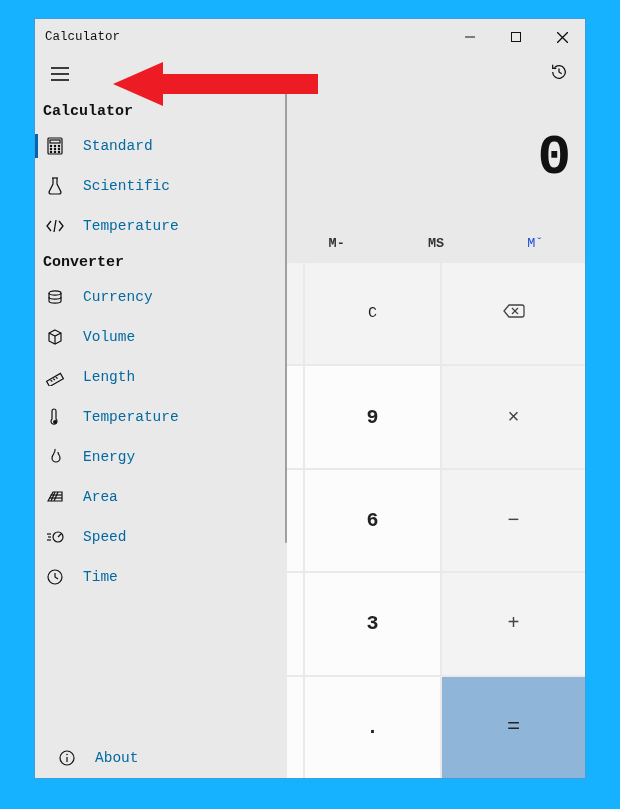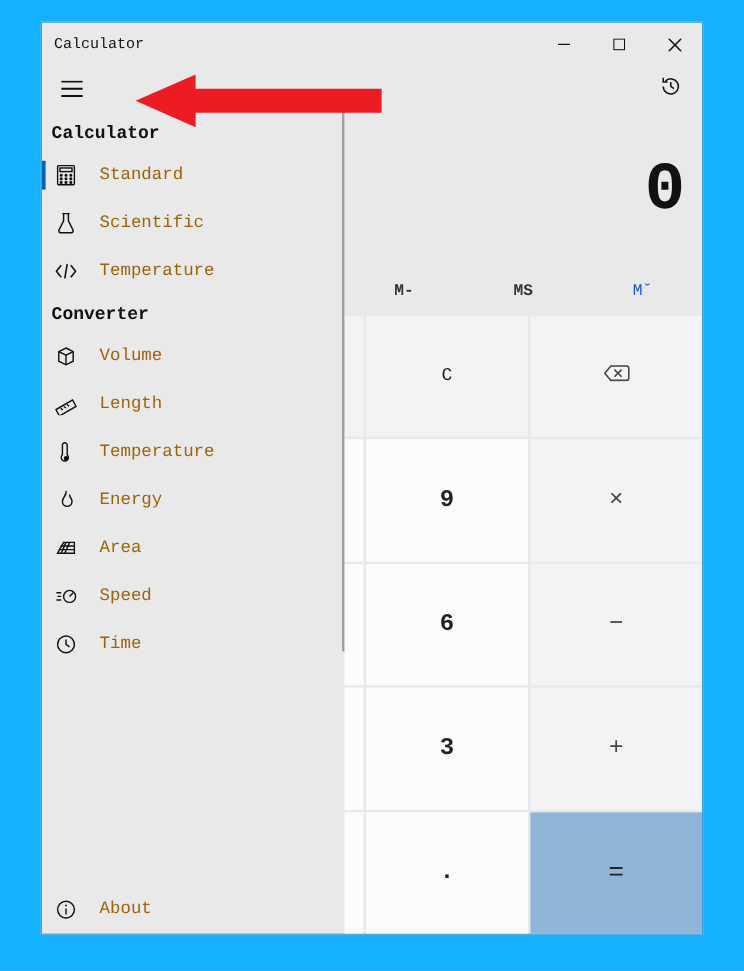--- a/index.html
+++ b/index.html
@@ -99,21 +99,21 @@
     font-weight: 600;
     color: #111;
     padding: 8px 8px 6px 8px;
   }
   .nav-item {
     display: flex;
     align-items: center;
     height: 40px;
     padding-left: 10px;
     font-size: 14.5px;
-    color: #a16207;
+    color: #0369a1;
     position: relative;
   }
   .nav-item .icon {
     width: 20px;
     height: 20px;
     display: flex;
     align-items: center;
     justify-content: center;
     margin-right: 18px;
     color: #111;
@@ -122,21 +122,21 @@
     content: "";
     position: absolute;
     left: 0;
     top: 8px;
     bottom: 8px;
     width: 3px;
     background: #0066b3;
   }
   .nav-bottom {
     position: absolute;
-    left: 0;
+    left: 12px;
     right: 0;
     bottom: 0;
   }
 
   
   .calc {
     flex: 1;
     display: flex;
     flex-direction: column;
   }
@@ -293,20 +293,30 @@
             <polyline points="13,2 17,7 13,12"></polyline>
             <line x1="10" y1="1" x2="8" y2="13"></line>
           </svg>
         </span>
         <span>Temperature</span>
       </div>
 
 
       <div class="nav-heading">Converter</div>
 
+      <div class="nav-item">
+        <span class="icon">
+          <svg width="16" height="16" viewBox="0 0 16 16" fill="none" stroke="#111" stroke-width="1.2">
+            <ellipse cx="8" cy="4" rx="6" ry="2.2"></ellipse>
+            <path d="M2 4v8c0 1.2 2.7 2.2 6 2.2s6-1 6-2.2V4"></path>
+            <path d="M2 8c0 1.2 2.7 2.2 6 2.2s6-1 6-2.2"></path>
+          </svg>
+        </span>
+        <span>Currency</span>
+      </div>
 
       <div class="nav-item">
         <span class="icon">
           <svg width="16" height="16" viewBox="0 0 16 16" fill="none" stroke="#111" stroke-width="1.2">
             <path d="M8 1l6 3v8l-6 3-6-3V4z"></path>
             <path d="M2 4l6 3 6-3M8 7v8"></path>
           </svg>
         </span>
         <span>Volume</span>
       </div>

